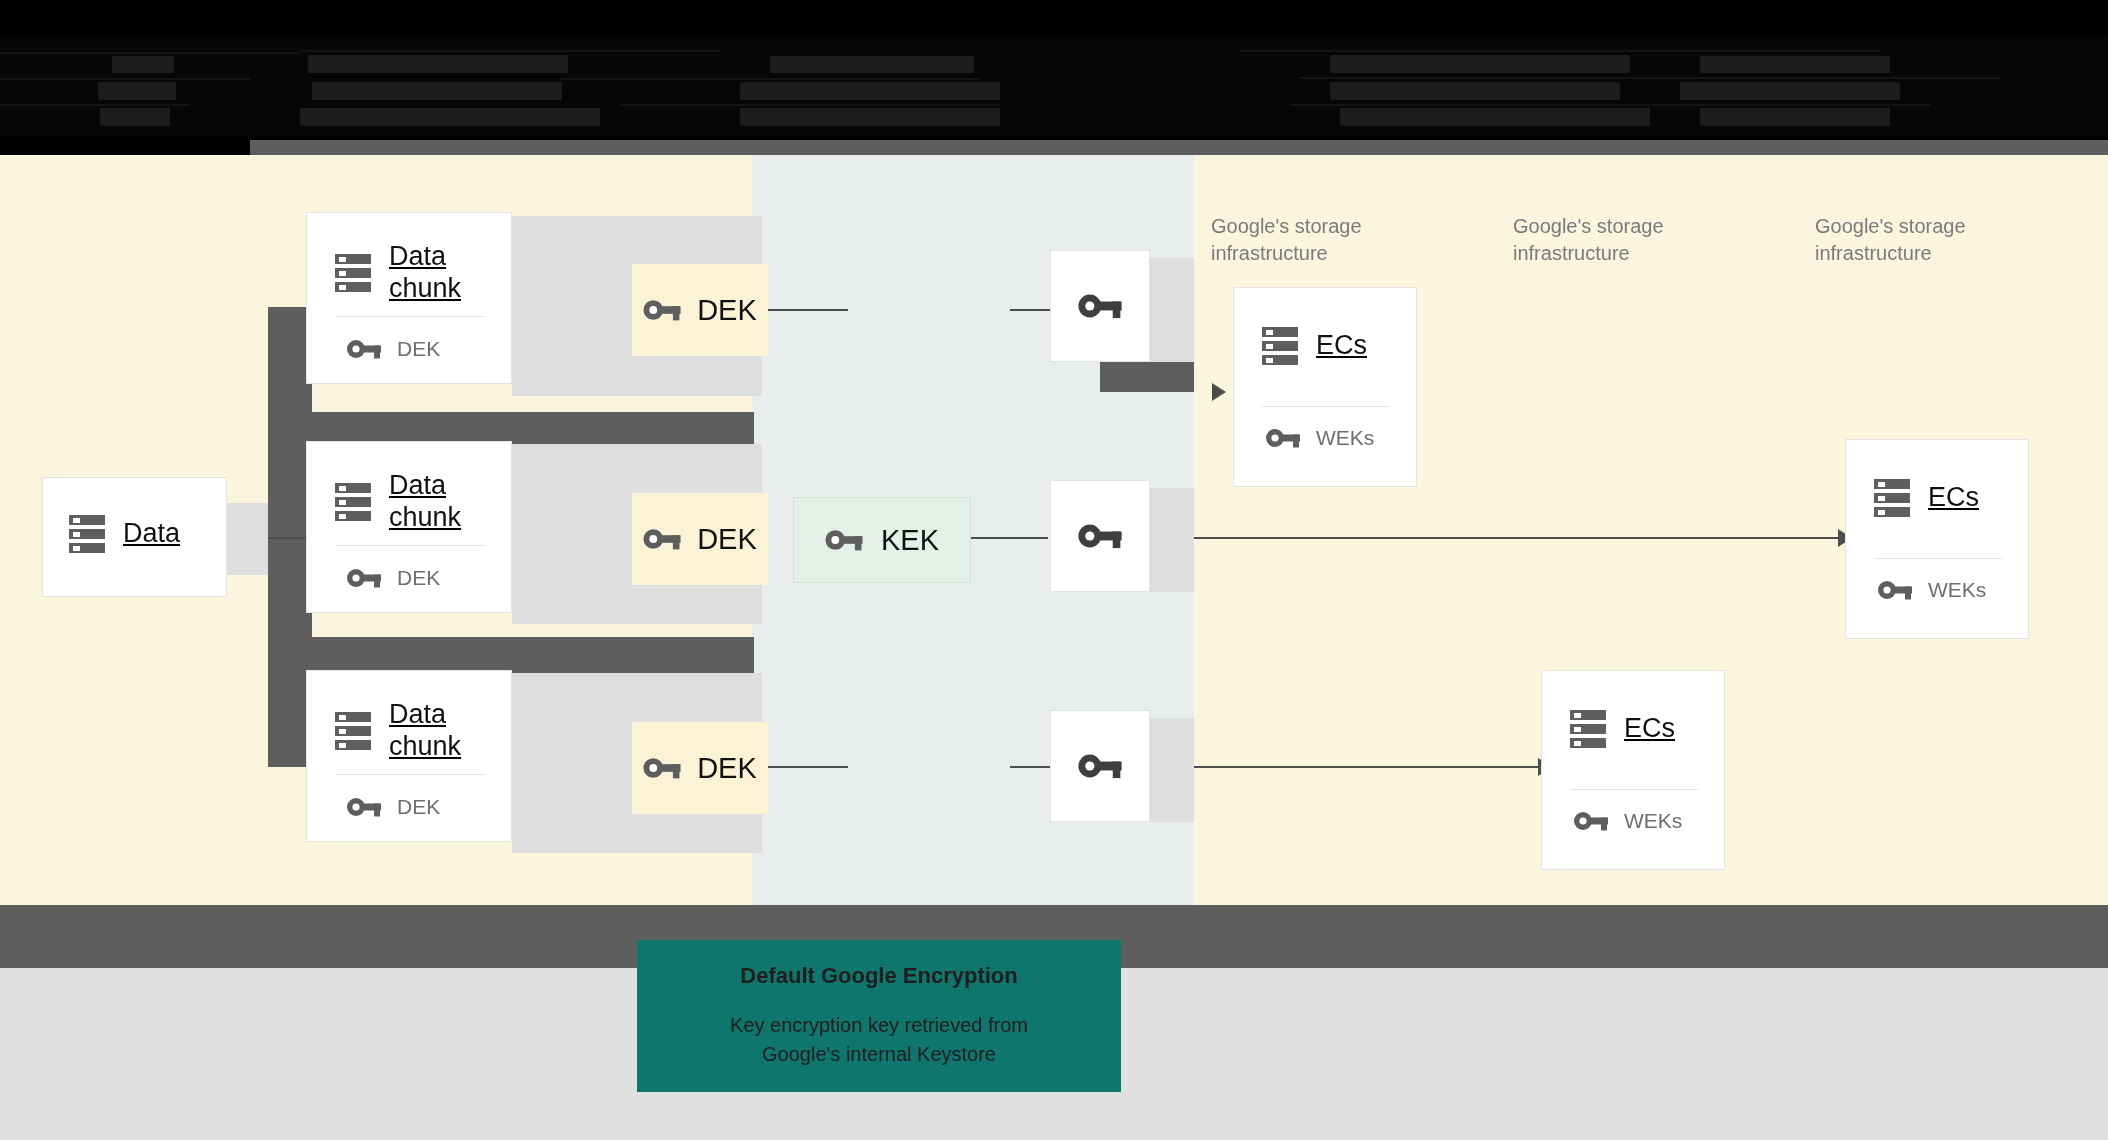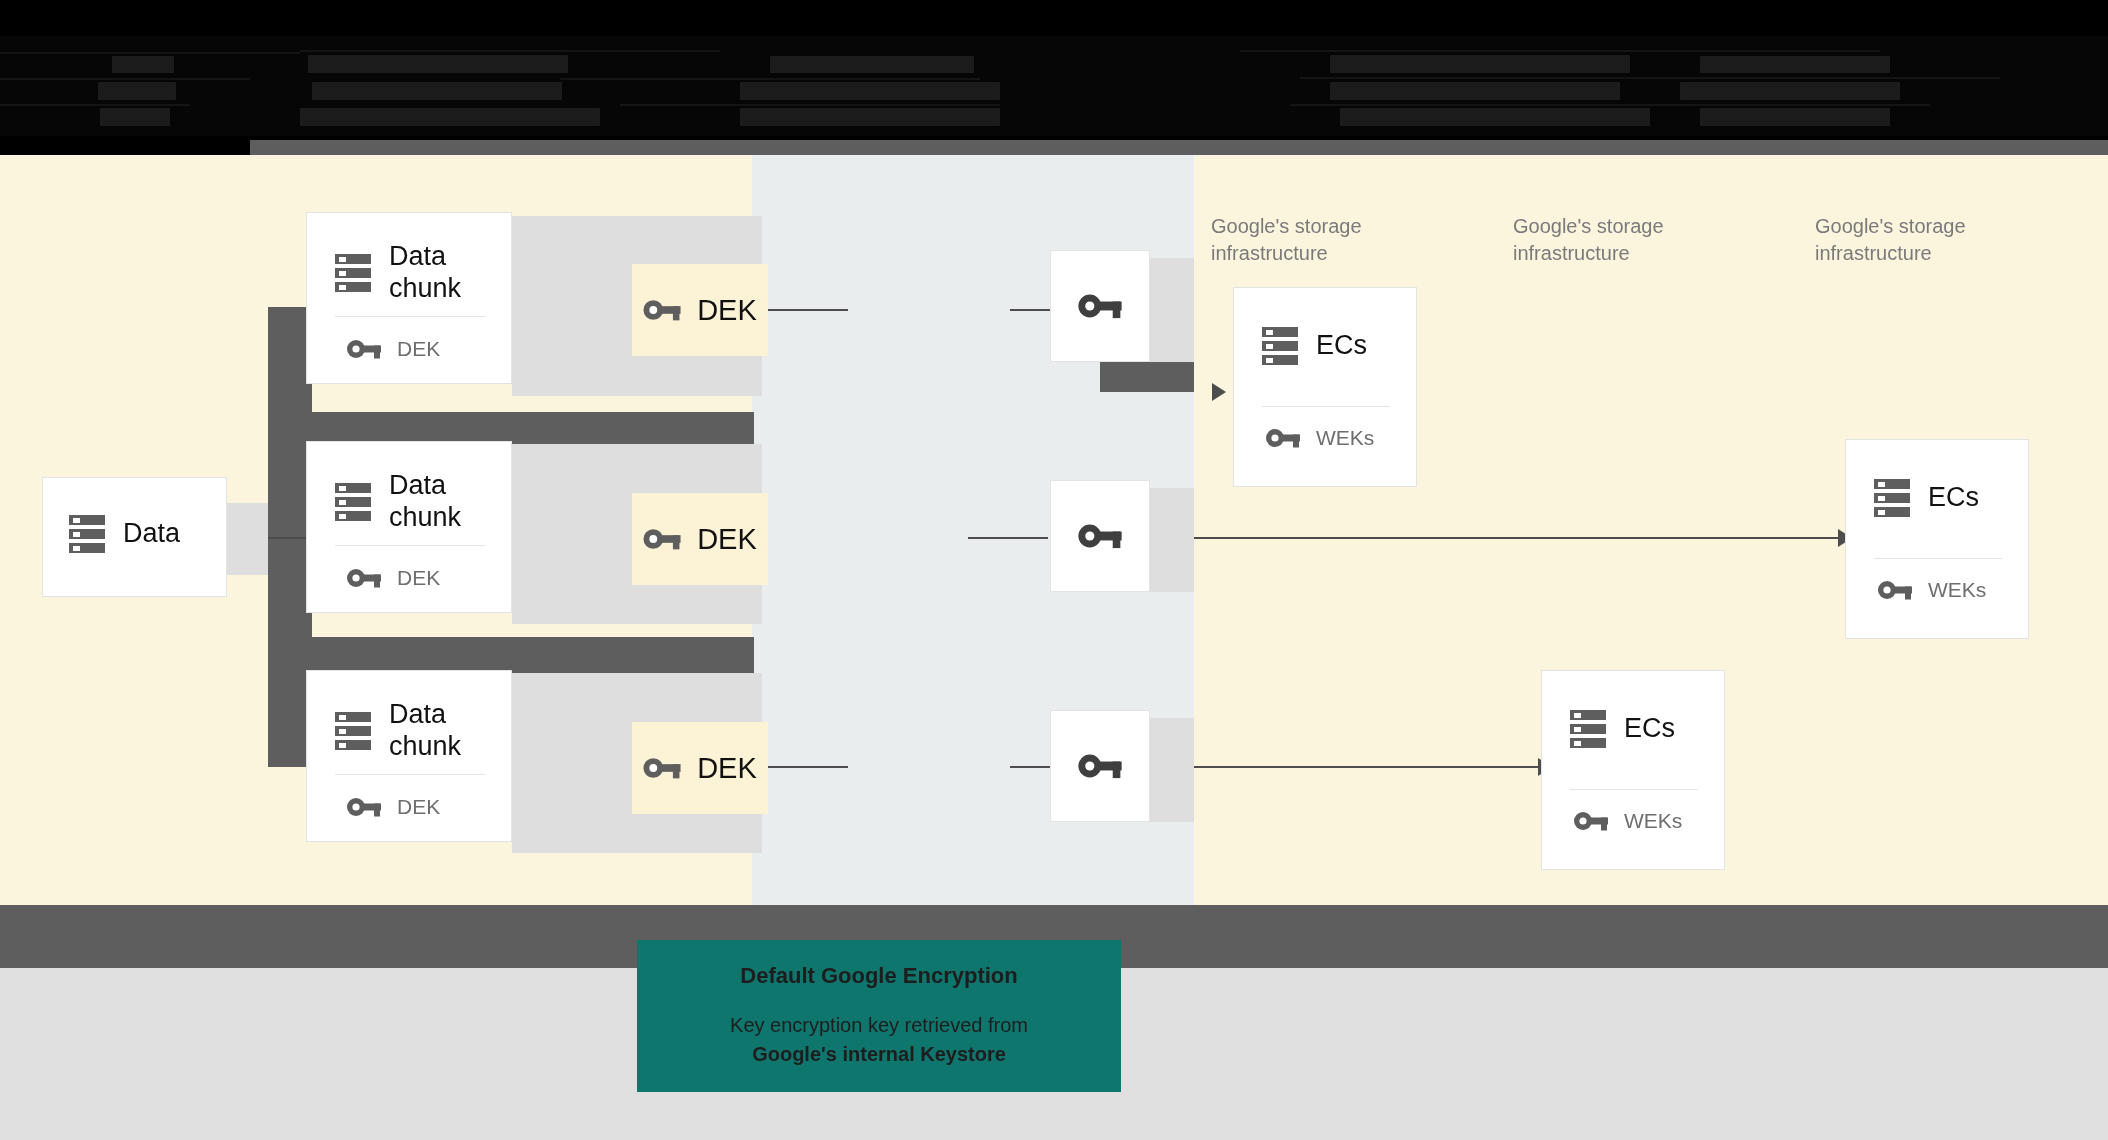--- a/index.html
+++ b/index.html
@@ -27,21 +27,21 @@
   .slab-h1{left:268px;top:412px;width:486px;height:36px;}
   .slab-h2{left:268px;top:637px;width:486px;height:36px;}
   .slab-arrowblock{left:1100px;top:360px;width:94px;height:32px;}
   .hdr-chip{position:absolute;background:#1c1c1c;border-radius:1px;}
   .hdr-line{position:absolute;background:#141414;height:2px;}
 
   
   .card{position:absolute;background:#fff;border:1px solid #e3e3e3;box-sizing:border-box;}
   .card-shadow{position:absolute;background:#dedede;}
 
-  .row-main{position:absolute;display:flex;align-items:center;gap:18px;}
+  .row-main{position:absolute;display:flex;align-items:center;gap:18px;text-decoration:underline;}
   .row-sub{position:absolute;display:flex;align-items:center;gap:16px;}
   .divider{position:absolute;background:#e4e4e4;height:1px;}
 
   .lbl-main{font-size:27px;color:#111;line-height:1.18;white-space:pre-line;}
   .lbl-sub{font-size:21px;color:#6e6e6e;}
 
   
   .svr{display:block;}
   
   .keyi{display:block;}
@@ -55,21 +55,21 @@
   .wire{position:absolute;background:#4d4d4d;height:2px;}
   .arrowhead{position:absolute;width:0;height:0;border-top:9px solid transparent;border-bottom:9px solid transparent;border-left:14px solid #4d4d4d;}
 
   
   .zone-lbl{position:absolute;font-size:20px;color:#7a7a7a;line-height:1.35;white-space:pre-line;}
 
   
   .caption{position:absolute;background:#0f766e;display:flex;flex-direction:column;align-items:center;justify-content:center;gap:22px;}
   .cap-title{font-size:22px;font-weight:bold;color:#1d1d1d;}
   .cap-body{font-size:20px;color:#1d1d1d;text-align:center;line-height:1.45;}
-  .cap-body b{font-weight:bold;}
+  .cap-body b{font-weight:normal;}
 </style>
 </head>
 <body>
 
 <div id="stage">
 
   <div class="band band-top-black"></div>
   <div class="band band-header"></div>
   <div class="band band-header-rule"></div>
   <div class="band band-grayrule-l"></div>
@@ -276,20 +276,31 @@
       <svg class="keyi" width="38" height="24" viewBox="0 0 34 22">
         <circle cx="9" cy="11" r="9" fill="#5e5e5e"></circle>
           <circle cx="9" cy="11" r="3.6" fill="#fff"></circle>
         <rect x="16" y="7.5" width="18" height="7" fill="#5e5e5e"></rect>
         <rect x="27" y="7.5" width="6" height="13" fill="#5e5e5e"></rect>
       </svg>
     </span>
     <span class="box-lbl">DEK</span>
   </div>
 
+  <div class="box-kek" style="left:793px;top:497px;width:178px;height:86px;">
+    <span>
+      <svg class="keyi" width="38" height="24" viewBox="0 0 34 22">
+        <circle cx="9" cy="11" r="9" fill="#5e5e5e"></circle>
+          <circle cx="9" cy="11" r="3.6" fill="#fff"></circle>
+        <rect x="16" y="7.5" width="18" height="7" fill="#5e5e5e"></rect>
+        <rect x="27" y="7.5" width="6" height="13" fill="#5e5e5e"></rect>
+      </svg>
+    </span>
+    <span class="box-lbl">KEK</span>
+  </div>
 
   <div class="card-shadow" style="left:1102px;top:258px;width:92px;height:104px;"></div>
   <div class="card" style="left:1050px;top:250px;width:100px;height:112px;">
     <div style="position:absolute;left:50%;top:50%;transform:translate(-50%,-50%);">
       <svg class="keyi" width="44" height="28" viewBox="0 0 34 22">
         <circle cx="9" cy="11" r="9" fill="#3f3f3f"></circle>
           <circle cx="9" cy="11" r="3.6" fill="#fff"></circle>
         <rect x="16" y="7.5" width="18" height="7" fill="#3f3f3f"></rect>
         <rect x="27" y="7.5" width="6" height="13" fill="#3f3f3f"></rect>
       </svg>

